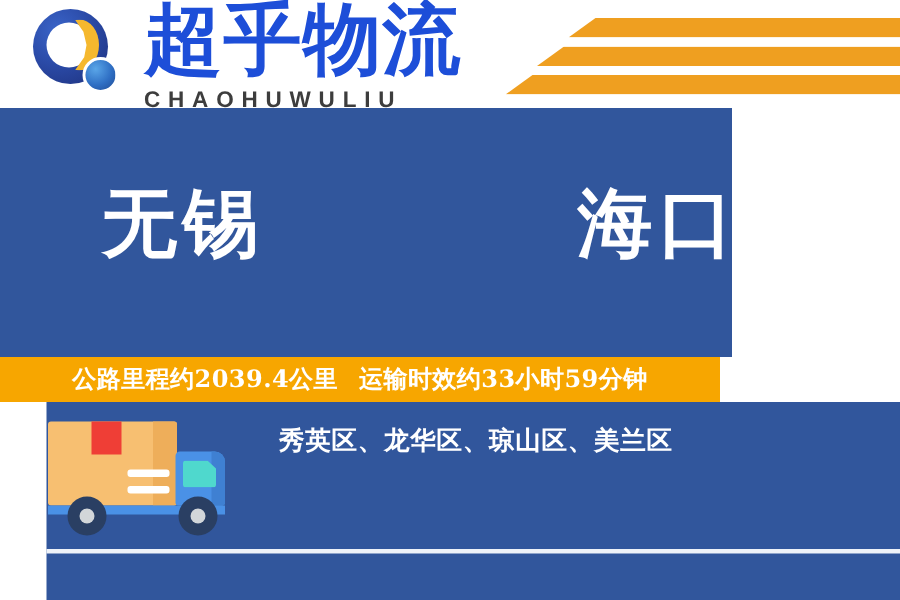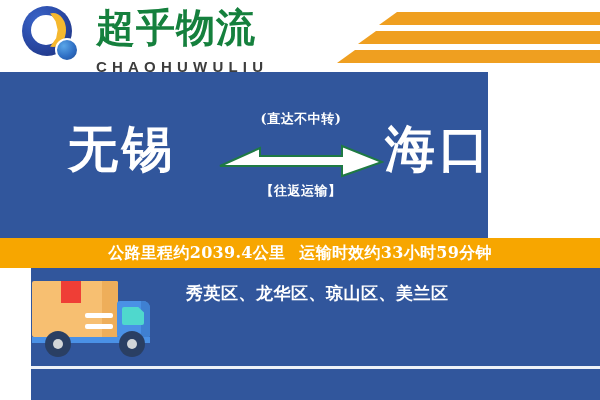--- a/index.html
+++ b/index.html
@@ -62,24 +62,24 @@
     border: 2px solid #ffffff;
     box-sizing: border-box;
   }
   #logo-text {
     position: absolute;
     left: 96px; top: 4px;
     width: 210px;
   }
   #logo-cn {
     font-family: "DejaVu Serif", "Liberation Serif", serif;
-    font-size: 39px;
+    font-size: 52px;
     font-weight: 700;
     letter-spacing: 1px;
-    color: #15803d;
+    color: #1d4ed8;
     line-height: 46px;
     white-space: nowrap;
   }
   #logo-en {
     font-family: "Liberation Sans", sans-serif;
     font-size: 15px;
     font-weight: 700;
     letter-spacing: 5.2px;
     color: #3d3d3d;
     line-height: 16px;
@@ -148,21 +148,21 @@
     font-weight: 700;
     color: #ffffff;
     letter-spacing: 0.5px;
     white-space: nowrap;
   }
 
   
   #info-bar {
     position: absolute;
     left: 0; top: 238px;
-    width: 600px; height: 30px;
+    width: 480px; height: 30px;
     background: #f7a600;
     display: flex;
     align-items: center;
     justify-content: center;
   }
   #info-bar .info-text {
     font-family: "DejaVu Serif", "Liberation Serif", serif;
     font-size: 16px;
     font-weight: 700;
     color: #ffffff;
@@ -302,29 +302,20 @@
 
     <div class="stripe" id="stripe-1"></div>
     <div class="stripe" id="stripe-2"></div>
     <div class="stripe" id="stripe-3"></div>
   </div>
 
   <div id="route-panel">
 
     <div class="city" id="city-origin">无锡</div>
 
-    <div id="arrow-group">
-      <div id="note-top">(直达不中转)</div>
-
-      <svg id="arrow-svg" width="166" height="42" viewBox="0 0 166 42">
-        <polygon points="2,30 42,12 42,20 124,20 124,10 164,26 124,40 124,30" fill="#ffffff" stroke="#1f7a44" stroke-width="2" stroke-linejoin="miter"></polygon>
-      </svg>
-
-      <div id="note-bottom">【往返运输】</div>
-    </div>
 
     <div class="city" id="city-dest">海口</div>
   </div>
 
   <div id="info-bar">
     <span class="info-text">公路里程约2039.4公里</span>
     <span id="info-gap"></span>
     <span class="info-text">运输时效约33小时59分钟</span>
   </div>
 

